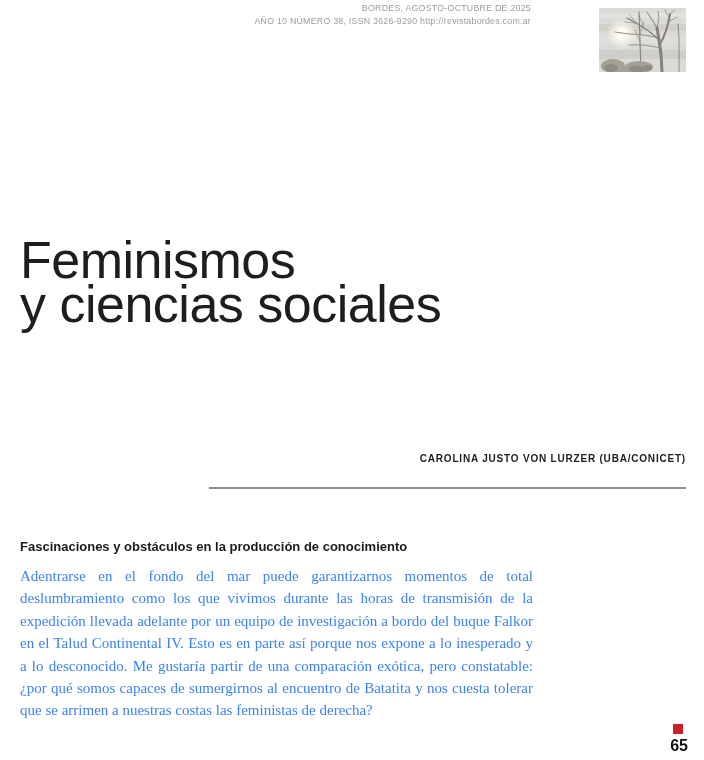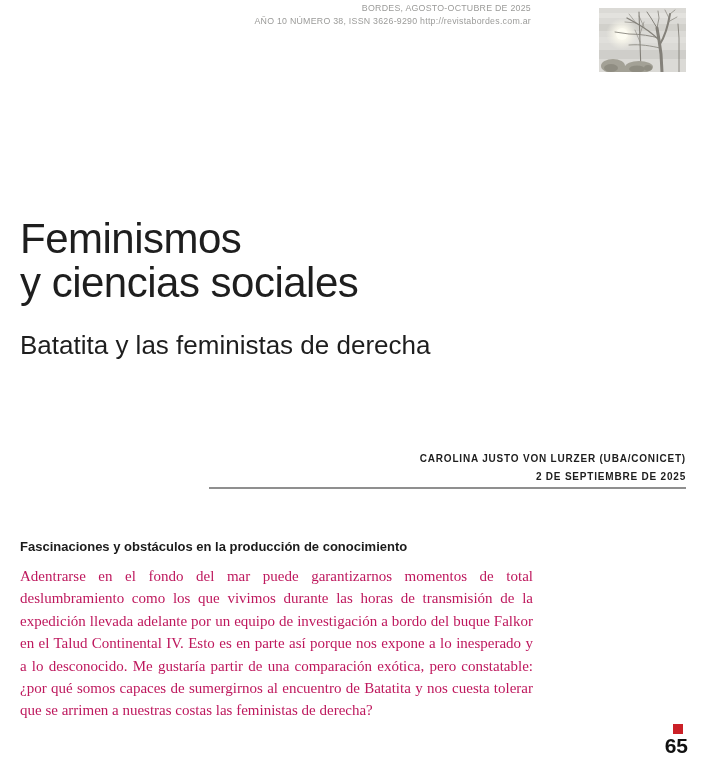--- a/index.html
+++ b/index.html
@@ -32,22 +32,22 @@
     top: 8px;
     width: 87px;
     height: 64px;
   }
   .header-photo svg { display: block; }
 
   
   .article-title {
     position: absolute;
     left: 20px;
-    top: 217px;
-    font-size: 42px;
+    top: 239px;
+    font-size: 52px;
     line-height: 43.5px;
     font-weight: 400;
     letter-spacing: -0.5px;
     color: #1e1e1e;
     white-space: nowrap;
   }
   .article-subtitle {
     position: absolute;
     left: 20px;
     top: 329px;
@@ -92,42 +92,42 @@
   }
   .body-paragraph {
     position: absolute;
     left: 20px;
     top: 565px;
     width: 513px;
     font-family: "Liberation Serif", serif;
     font-size: 15px;
     line-height: 22.4px;
     text-align: justify;
-    color: #be185d;
+    color: #3b82f6;
     hyphens: auto;
   }
 
   
   .page-footer {
     position: absolute;
     top: 724px;
     right: 16px;
     display: flex;
     flex-direction: column;
     align-items: flex-end;
   }
   .accent-square {
     width: 10px;
     height: 10px;
     margin-right: 5px;
     background: #cb2027;
   }
   .page-number {
     margin-top: 2px;
-    font-size: 21px;
+    font-size: 16px;
     font-weight: 700;
     color: #111111;
     line-height: 19px;
   }
 </style>
 </head>
 <body>
 
 <div class="page">
 
@@ -177,25 +177,23 @@
         <ellipse cx="49" cy="60" rx="4" ry="3"></ellipse>
       </g>
     </svg>
   </div>
 
   <h1 class="article-title" style="margin:0">
     <div>Feminismos</div>
     <div>y ciencias sociales</div>
   </h1>
 
-  <h2 class="article-subtitle" style="margin:0">Batatita y las feministas de derecha</h2>
 
   <div class="byline">
     <div>CAROLINA JUSTO VON LURZER (UBA/CONICET)</div>
-    <div>2 DE SEPTIEMBRE DE 2025</div>
   </div>
   <div class="byline-rule"></div>
 
   <h3 class="section-heading" style="margin:0">Fascinaciones y obstáculos en la producción de conocimiento</h3>
 
   <p class="body-paragraph" style="margin:0">Adentrarse en el fondo del mar puede garantizarnos momentos de total deslumbramiento como los que vivimos durante las horas de transmisión de la expedición llevada adelante por un equipo de investigación a bordo del buque Falkor en el Talud Continental IV. Esto es en parte así porque nos expone a lo inesperado y a lo desconocido. Me gustaría partir de una comparación exótica, pero constatable: ¿por qué somos capaces de sumergirnos al encuentro de Batatita y nos cuesta tolerar que se arrimen a nuestras costas las feministas de derecha?</p>
 
   <div class="page-footer">
     <div class="accent-square" style="background-color: rgb(203, 32, 39);"></div>
     <div class="page-number">65</div>

